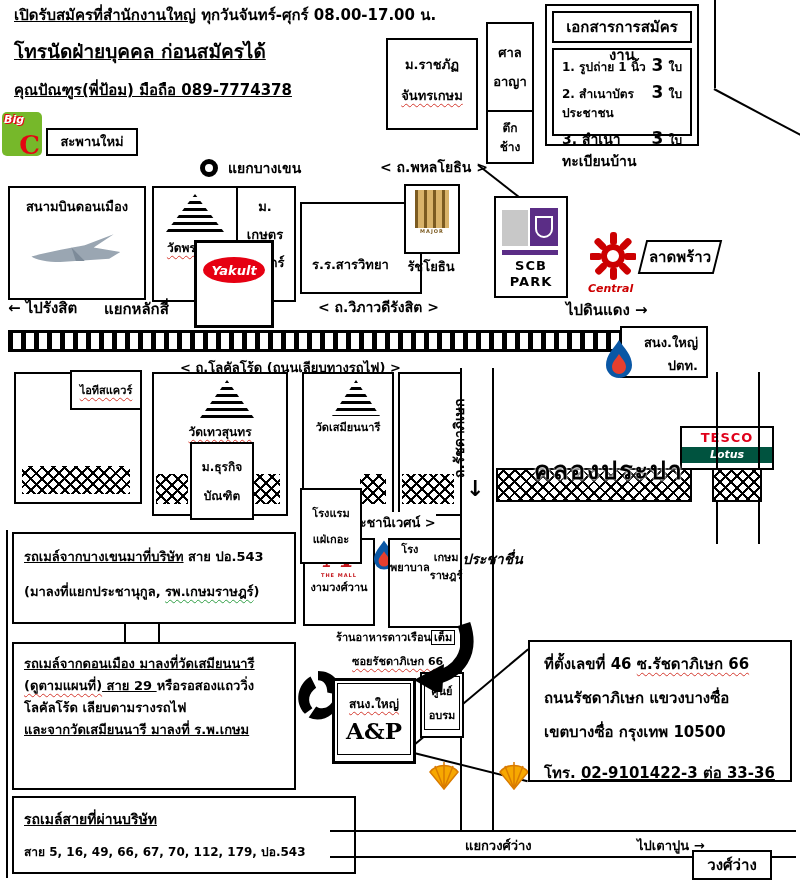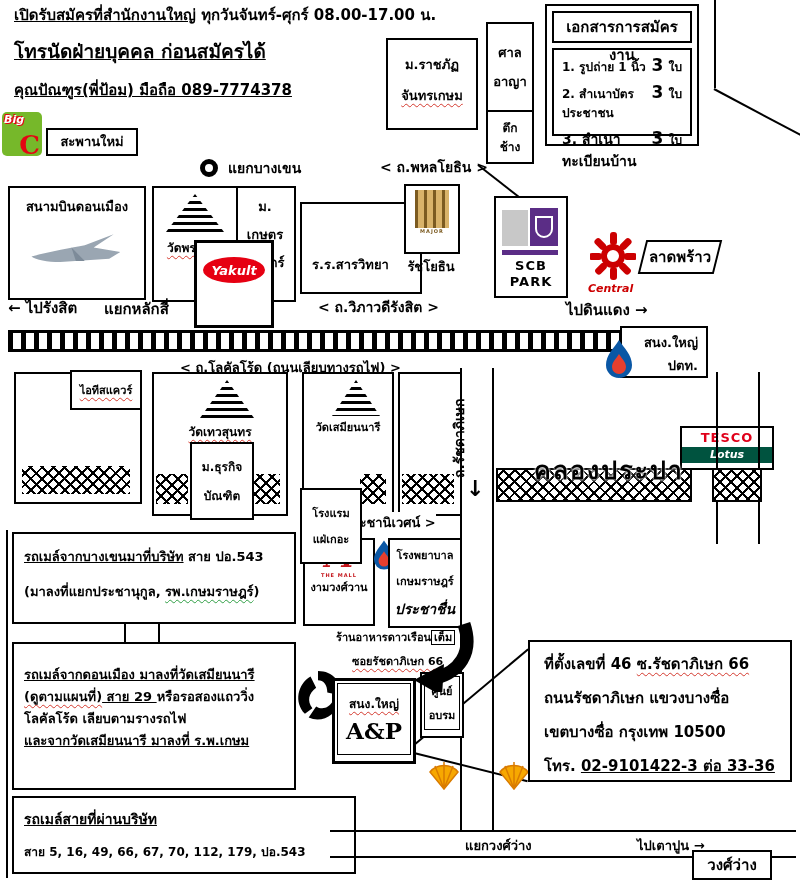--- a/index.html
+++ b/index.html
@@ -215,42 +215,42 @@
       <span class="u">รถเมล์จากบางเขนมาที่บริษัท</span><span>  สาย ปอ.543</span>
     </div>
     <div style="font-size:13px;margin-top:14px;" class="bold nw">
       <span>(มาลงที่แยกประชานุกูล, </span><span class="wgreen">รพ.เกษมราษฎร์</span><span>)</span>
     </div>
   </div>
 
   <div class="abs roadline" style="left:124px;top:624px;width:2px;height:18px;"></div>
   <div class="abs roadline" style="left:158px;top:624px;width:2px;height:18px;"></div>
 
-  <div class="abs b2 lh" style="left:12px;top:642px;width:284px;height:148px;padding:20px 10px;box-sizing:border-box;font-size:13px;font-weight:bold;">
+  <div class="abs b2 lh" style="left:12px;top:642px;width:284px;height:148px;padding:9px 10px;box-sizing:border-box;font-size:13px;font-weight:bold;">
     <div class="u nw">รถเมล์จากดอนเมือง มาลงที่วัดเสมียนนารี</div>
     <div class="nw"><span class="wred">(ดูตามแผนที่)</span><span class="u"> สาย 29 </span><span>หรือรอสองแถววิ่ง</span></div>
     <div class="nw">โลคัลโร้ด เลียบตามรางรถไฟ</div>
     <div class="u nw">และจากวัดเสมียนนารี มาลงที่ ร.พ.เกษม</div>
   </div>
 
   <div class="abs b2" style="left:12px;top:796px;width:344px;height:78px;padding:10px;box-sizing:border-box;">
     <div class="bold u nw" style="font-size:14px;">รถเมล์สายที่ผ่านบริษัท</div>
     <div class="bold nw" style="font-size:12px;margin-top:12px;">สาย 5, 16, 49, 66, 67, 70, 112, 179, ปอ.543</div>
   </div>
 
   <div class="abs b2 c" style="left:303px;top:538px;width:68px;height:84px;">
     <div style="font-family:'DejaVu Serif',serif;font-style:italic;font-weight:bold;font-size:28px;color:var(--mall_red,#c4161c);line-height:1;margin-top:4px;">M</div>
     <div class="bold" style="font-size:5px;color:var(--mall_red,#c4161c);letter-spacing:1px;">THE MALL</div>
     <div class="bold" style="font-size:11px;margin-top:0;">งามวงศ์วาน</div>
   </div>
   <svg class="abs" style="left:374px;top:540px;" width="20" height="30" viewBox="0 0 26 38">
     <path d="M13 0 C18 8 26 15 26 25 a13 13 0 1 1 -26 0 C0 15 8 8 13 0 Z" fill="var(--ptt_blue,#0a57a5)"></path>
     <path d="M13 14 C16 19 20 22 20 27 a7 7 0 1 1 -14 0 C6 22 10 19 13 14 Z" fill="var(--ptt_flame,#e63f2e)"></path>
   </svg>
-  <div class="abs b2 c" style="left:388px;top:538px;width:70px;height:86px;display:flex;flex-direction:column;justify-content:center;">
+  <div class="abs b2 c" style="left:388px;top:538px;width:70px;height:86px;display:flex;flex-direction:row;justify-content:flex-start;">
     <div class="bold" style="font-size:11px;">โรงพยาบาล</div>
     <div class="bold" style="font-size:11px;margin-top:8px;">เกษมราษฎร์</div>
     <div class="bold" style="font-size:14px;margin-top:8px;font-style:italic;">ประชาชื่น</div>
   </div>
 
   <div class="abs bold nw" style="left:336px;top:628px;font-size:11px;background:#fff;">
     <span>ร้านอาหารดาวเรือน</span><span style="border:1px solid #000;padding:0 2px;">เต็ม</span>
   </div>
   <div class="abs bold nw wred" style="left:352px;top:652px;font-size:11px;background:#fff;z-index:2;">ซอยรัชดาภิเษก 66</div>
 
@@ -279,21 +279,21 @@
       <div class="bold" style="font-size:11px;margin-top:6px;">อบรม</div>
     </div>
   </div>
 
   <div class="pline" style="left:414px;top:744px;width:149px;transform:rotate(-40deg);"></div>
   <div class="pline" style="left:414px;top:752px;width:117px;transform:rotate(14deg);"></div>
   <div class="abs b2" style="left:528px;top:640px;width:264px;height:142px;padding:10px 14px;box-sizing:border-box;z-index:3;">
     <div class="bold nw" style="font-size:15px;"><span>ที่ตั้งเลขที่ 46 </span><span class="wred">ซ.รัชดาภิเษก 66</span></div>
     <div class="bold nw" style="font-size:15px;margin-top:10px;">ถนนรัชดาภิเษก แขวงบางซื่อ</div>
     <div class="bold nw" style="font-size:15px;margin-top:10px;">เขตบางซื่อ กรุงเทพ 10500</div>
-    <div class="bold nw" style="font-size:15px;margin-top:10px;"><span>โทร. </span><span class="u">02-9101422-3 ต่อ 33-36</span></div>
+    <div class="bold nw" style="font-size:15px;margin-top:17px;"><span>โทร. </span><span class="u">02-9101422-3 ต่อ 33-36</span></div>
   </div>
 
   <svg class="abs" style="left:428px;top:760px;" width="32" height="30" viewBox="0 0 32 30">
     <path d="M16 29 L2 12 A17 15 0 0 1 30 12 Z" fill="var(--shell_yellow,#f7a800)" stroke="var(--shell_line,#d97b00)" stroke-width="1.5"></path>
     <path d="M16 29 L7 6 M16 29 L16 2 M16 29 L25 6" stroke="var(--shell_line,#d97b00)" stroke-width="1.5" fill="none"></path>
   </svg>
   <svg class="abs" style="left:498px;top:760px;z-index:2;" width="32" height="30" viewBox="0 0 32 30">
     <path d="M16 29 L2 12 A17 15 0 0 1 30 12 Z" fill="var(--shell_yellow,#f7a800)" stroke="var(--shell_line,#d97b00)" stroke-width="1.5"></path>
     <path d="M16 29 L7 6 M16 29 L16 2 M16 29 L25 6" stroke="var(--shell_line,#d97b00)" stroke-width="1.5" fill="none"></path>
   </svg>

